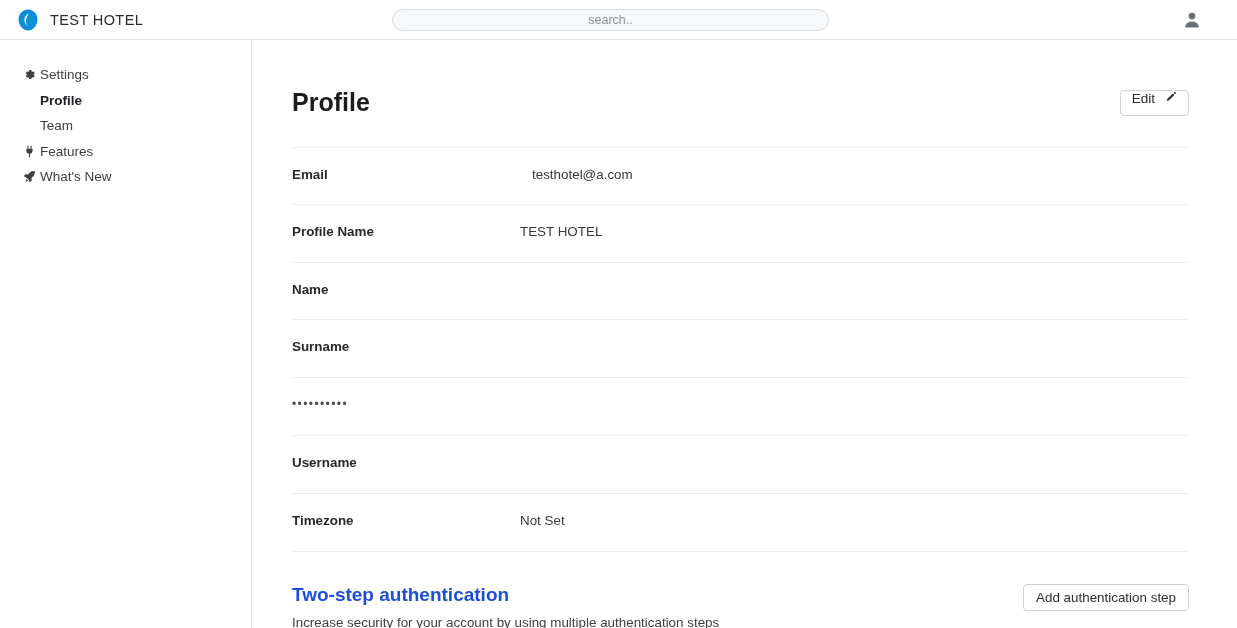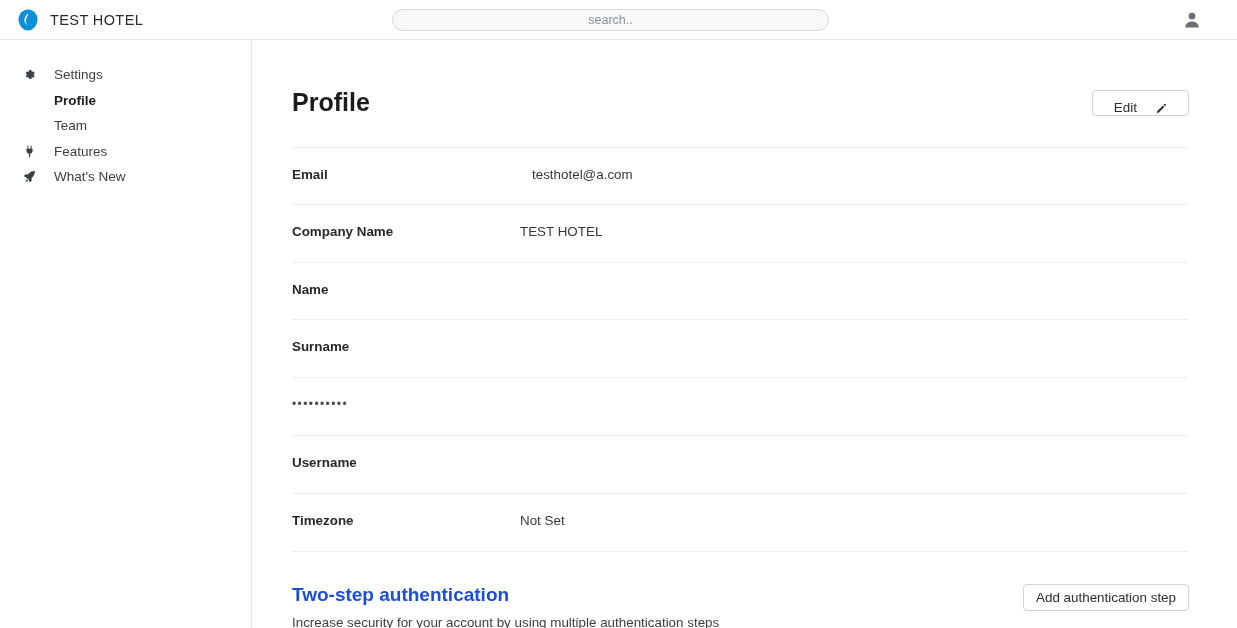--- a/index.html
+++ b/index.html
@@ -78,21 +78,21 @@
     height: 588px;
     background: #ffffff;
     border-right: 1px solid #e3e5e8;
     padding-top: 22px;
   }
   .nav-item {
     position: relative;
     height: 25.5px;
     display: flex;
     align-items: center;
-    padding-left: 22px;
+    padding-left: 8px;
     font-size: 13.5px;
     color: #3c4043;
     cursor: pointer;
   }
   .nav-item .nav-icon {
     position: absolute;
     left: 22px;
     width: 14px; height: 14px;
     display: flex; align-items: center; justify-content: center;
   }
@@ -120,24 +120,24 @@
     margin-top: 48px;
   }
   .page-title {
     font-size: 25px;
     font-weight: bold;
     color: #1b1c1e;
     margin: 0;
   }
   .edit-btn {
     display: inline-flex;
-    align-items: flex-end;
-    gap: 18px;
+    align-items: flex-start;
+    gap: 10px;
     height: 26px;
-    padding: 0 21px;
+    padding: 0 11px;
     border: 1px solid #cfd3d7;
     border-radius: 4px;
     background: #ffffff;
     font-size: 13.5px;
     color: #2b2d30;
     cursor: pointer;
     font-family: "Liberation Sans", sans-serif;
   }
   .pencil { width: 12px; height: 12px; display:block; }
 
@@ -279,21 +279,21 @@
         </span>
       </button>
     </div>
 
     <div class="field-list">
       <div class="field-row">
         <div class="field-label">Email</div>
         <div class="field-value">testhotel@a.com</div>
       </div>
       <div class="field-row">
-        <div class="field-label">Company Name</div>
+        <div class="field-label">Profile Name</div>
         <div class="field-value">TEST HOTEL</div>
       </div>
       <div class="field-row">
         <div class="field-label">Name</div>
         <div class="field-value"></div>
       </div>
       <div class="field-row">
         <div class="field-label">Surname</div>
         <div class="field-value"></div>
       </div>

